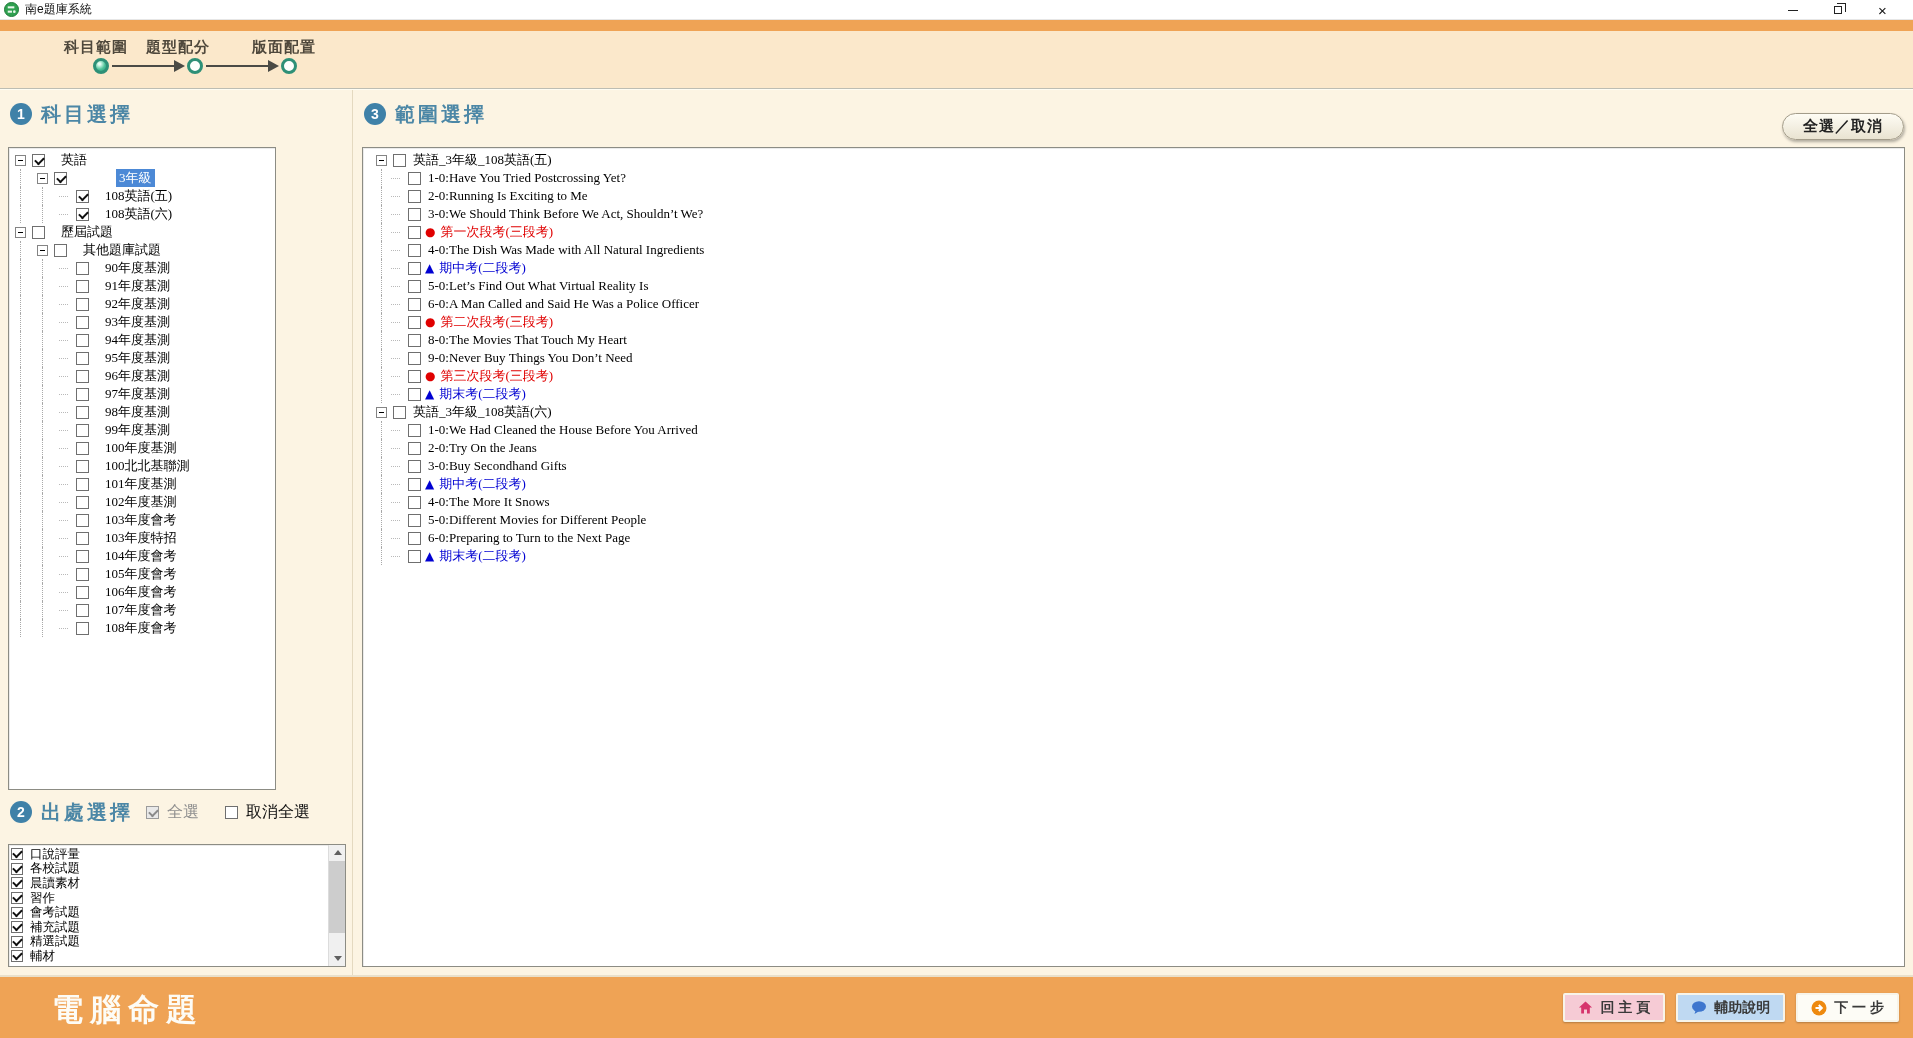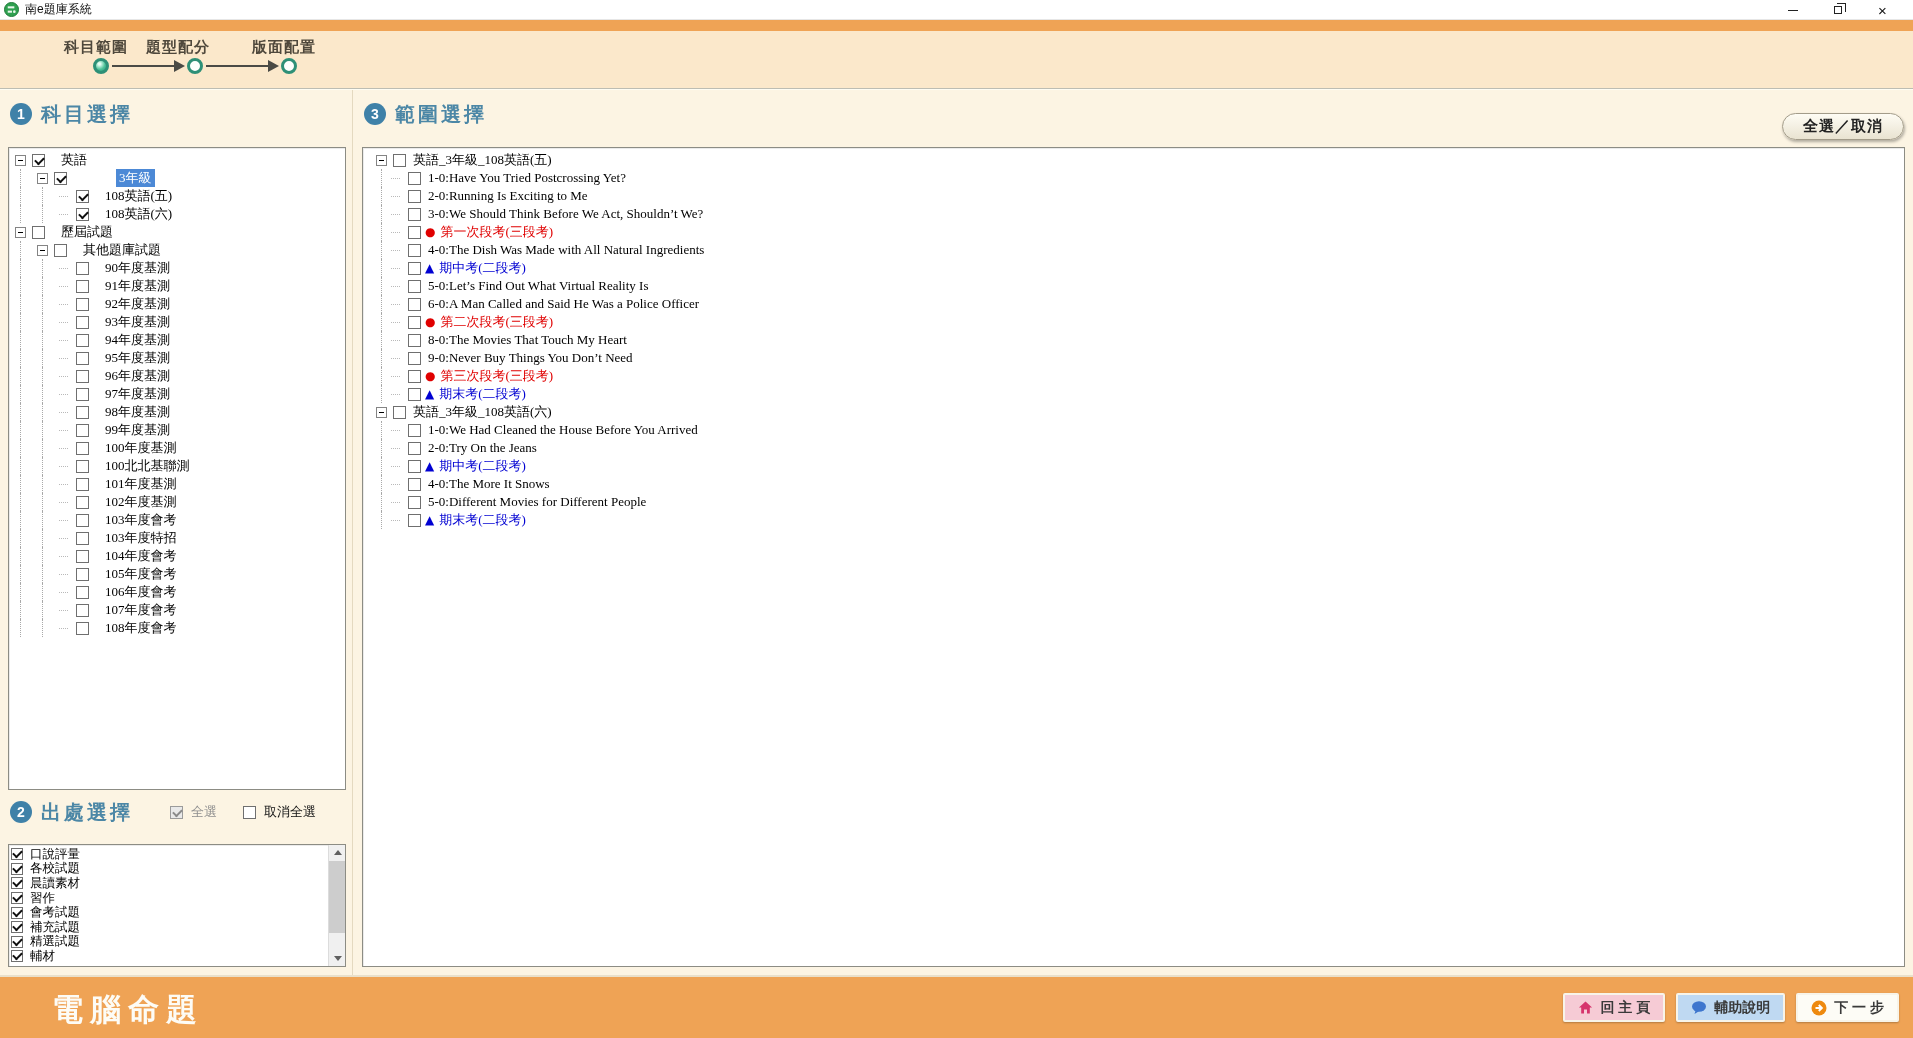--- a/index.html
+++ b/index.html
@@ -26,21 +26,21 @@
   .arrow { position:absolute; top:34px; height:2px; background:#4A4A45; }
   .arrow::after { content:''; position:absolute; right:-10px; top:-5px; border-left:11px solid #4A4A45; border-top:6px solid transparent; border-bottom:6px solid transparent; }
 
   
   .sec-header { position:absolute; display:flex; align-items:center; gap:9px; height:30px; }
   .numcircle { width:22px; height:22px; border-radius:50%; background:#3F81A8; color:#FFF; font-size:14px; font-weight:bold; text-align:center; line-height:22px; flex:none; }
   .sec-title { font-size:20px; font-weight:bold; color:#4C87A6; letter-spacing:3px; }
 
   
   .box { position:absolute; background:#FFFFFF; border:1px solid #8C8C84; box-shadow:inset 1px 1px 0 rgba(0,0,0,0.08); overflow:hidden; }
-  #subject-box { left:8px; top:147px; width:338px; height:643px;text-align:right; }
+  #subject-box { left:8px; top:147px; width:268px; height:643px;text-align:right; }
   #range-box   { left:362px; top:147px; width:1543px; height:820px; }
   #source-box  { left:8px; top:844px; width:338px; height:123px; }
   .col-divider { position:absolute; left:352px; top:90px; width:1px; height:885px; background:#E4D9C0; }
 
   
   .tree { padding-top:3px; font-family:"Liberation Serif", serif; font-size:13px; color:#000; }
   .tree-left  { padding-left:6px; }
   .tree-right { padding-left:13px; }
   .tree-row { height:18px; display:flex; align-items:center; white-space:nowrap; }
   .guide { position:relative; height:100%; flex:none; }
@@ -59,21 +59,21 @@
   .cb.disabled::after { border-color:#8A8A8A; }
   .tlabel { padding:0 3px; }
   .tlabel.selected { background:#4C89D6; color:#ffffff;margin-left:36px; }
   .marker { margin-right:2px; font-family:"DejaVu Sans", sans-serif; font-size:12px; }
   .marker.red { color:#E00000; }
   .marker.blue { color:#0000D2; }
   .tlabel.mk-red { color:#E00000; }
   .tlabel.mk-blue { color:#0000D2; }
 
   
-  .src-checks { display:flex; align-items:center; gap:6px; margin-left:28px; font-family:"Liberation Serif", serif; font-size:13px; }
+  .src-checks { display:flex; align-items:center; gap:6px; margin-left:4px; font-family:"Liberation Serif", serif; font-size:16px; }
   .src-checks .cb { margin-right:2px; }
   .lbl-gray { color:#8F8F8F; }
   .lbl-dark { color:#111; }
   .gap18 { width:14px; }
   #source-list { padding:2px 0 0 2px; font-family:"Liberation Serif", serif; font-size:12.5px; }
   .lb-row { height:14.6px; display:flex; align-items:center; gap:4px; }
   .lb-row .cb { width:12px; height:12px; margin:0; }
   .lb-row .cb.checked::after { left:1px; top:1px; }
 
   
@@ -437,34 +437,46 @@
       <div class="tree-row">
         <span class="guide"></span>
         <span class="exp-spacer"></span>
         <span class="cb"></span>
         <span class="tlabel">2-0:Try On the Jeans</span>
       </div>
       <div class="tree-row">
         <span class="guide"></span>
         <span class="exp-spacer"></span>
         <span class="cb"></span>
+        <span class="tlabel">3-0:Buy Secondhand Gifts</span>
+      </div>
+      <div class="tree-row">
+        <span class="guide"></span>
+        <span class="exp-spacer"></span>
+        <span class="cb"></span>
         <span class="marker blue">▲</span>
         <span class="tlabel mk-blue">期中考(二段考)</span>
       </div>
       <div class="tree-row">
         <span class="guide"></span>
         <span class="exp-spacer"></span>
         <span class="cb"></span>
         <span class="tlabel">4-0:The More It Snows</span>
       </div>
       <div class="tree-row">
         <span class="guide"></span>
         <span class="exp-spacer"></span>
         <span class="cb"></span>
         <span class="tlabel">5-0:Different Movies for Different People</span>
+      </div>
+      <div class="tree-row">
+        <span class="guide"></span>
+        <span class="exp-spacer"></span>
+        <span class="cb"></span>
+        <span class="tlabel">6-0:Preparing to Turn to the Next Page</span>
       </div>
       <div class="tree-row">
         <span class="guide"></span>
         <span class="exp-spacer"></span>
         <span class="cb"></span>
         <span class="marker blue">▲</span>
         <span class="tlabel mk-blue">期末考(二段考)</span>
       </div>
     </div>
 </div>

